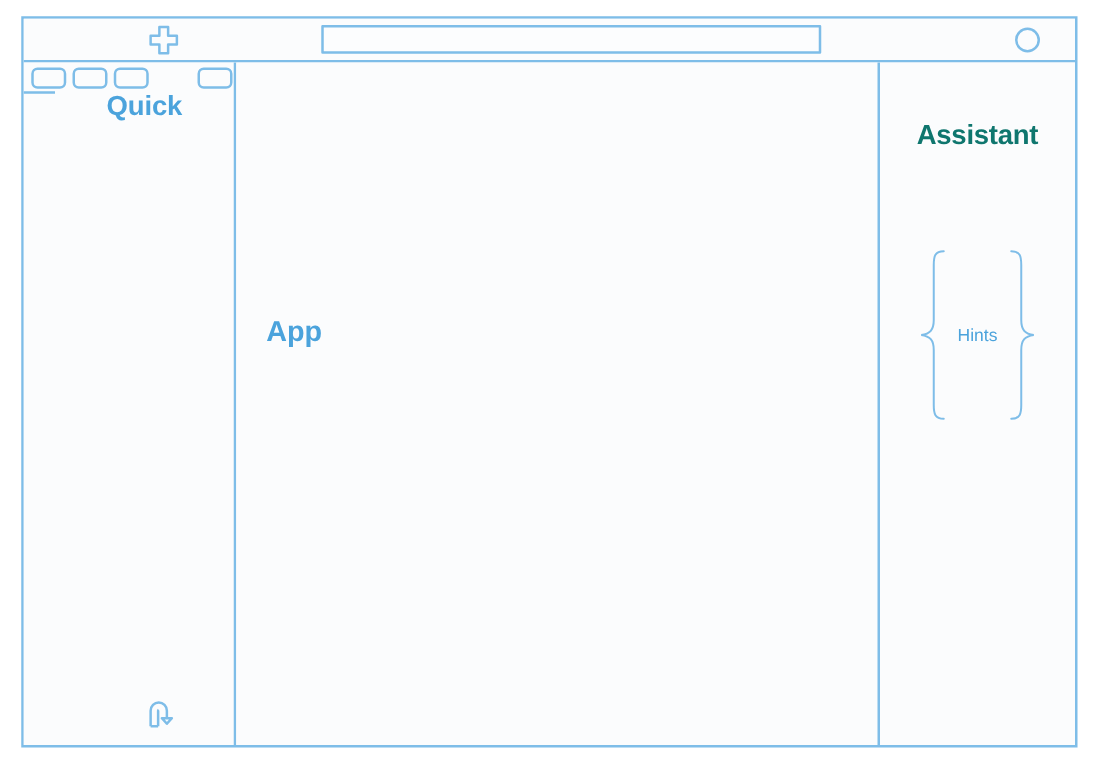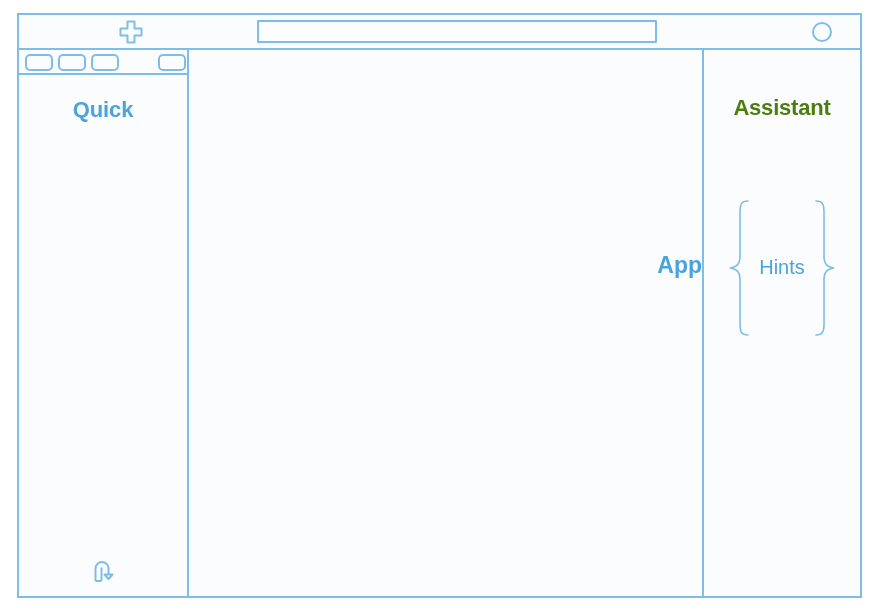--- a/index.html
+++ b/index.html
@@ -98,21 +98,21 @@
 
   
   .sidebar {
     position: relative;
     width: 170px;
     flex: 0 0 170px;
     box-sizing: border-box;
     border-right: 2px solid #7EBDE8;
     background: #FBFCFD;
     display: flex;
-    flex-direction: column;
+    flex-direction: row;
   }
 
   .sidebar-toolbar {
     position: relative;
     height: 25px;
     flex: 0 0 25px;
     box-sizing: border-box;
     border-bottom: 2px solid #7EBDE8;
   }
 
@@ -174,63 +174,64 @@
     box-sizing: border-box;
     border-right: 2px solid #7EBDE8;
     background: #FBFCFD;
   }
 
   .app-label {
     position: absolute;
     left: 0;
     right: 0;
     top: 202px;
-    text-align: right;
+    text-align: left;
     font-size: 23px;
     font-weight: bold;
     color: #4BA3DC;
+    padding-left: 24px;
   }
 
   
   .assistant-panel {
     position: relative;
     width: 156px;
     flex: 0 0 156px;
     box-sizing: border-box;
     background: #FBFCFD;
   }
 
   .assistant-heading {
     position: absolute;
     left: 0;
     right: 0;
     top: 45px;
     text-align: center;
     font-size: 22px;
     font-weight: bold;
-    color: #4d7c0f;
+    color: #0f766e;
     letter-spacing: -0.2px;
   }
 
   .hints-block {
     position: absolute;
     left: 12px;
     top: 145px;
     width: 132px;
     height: 145px;
     display: flex;
     align-items: center;
     justify-content: center;
   }
 
   .brace { flex: 0 0 auto; }
   .brace svg { display: block; }
 
   .hints-label {
-    font-size: 20px;
+    font-size: 14px;
     font-weight: normal;
     color: #4BA3DC;
     padding: 0 6px;
     white-space: nowrap;
   }
 </style>
 </head>
 <body>
 
 <div id="wireframe-root">

